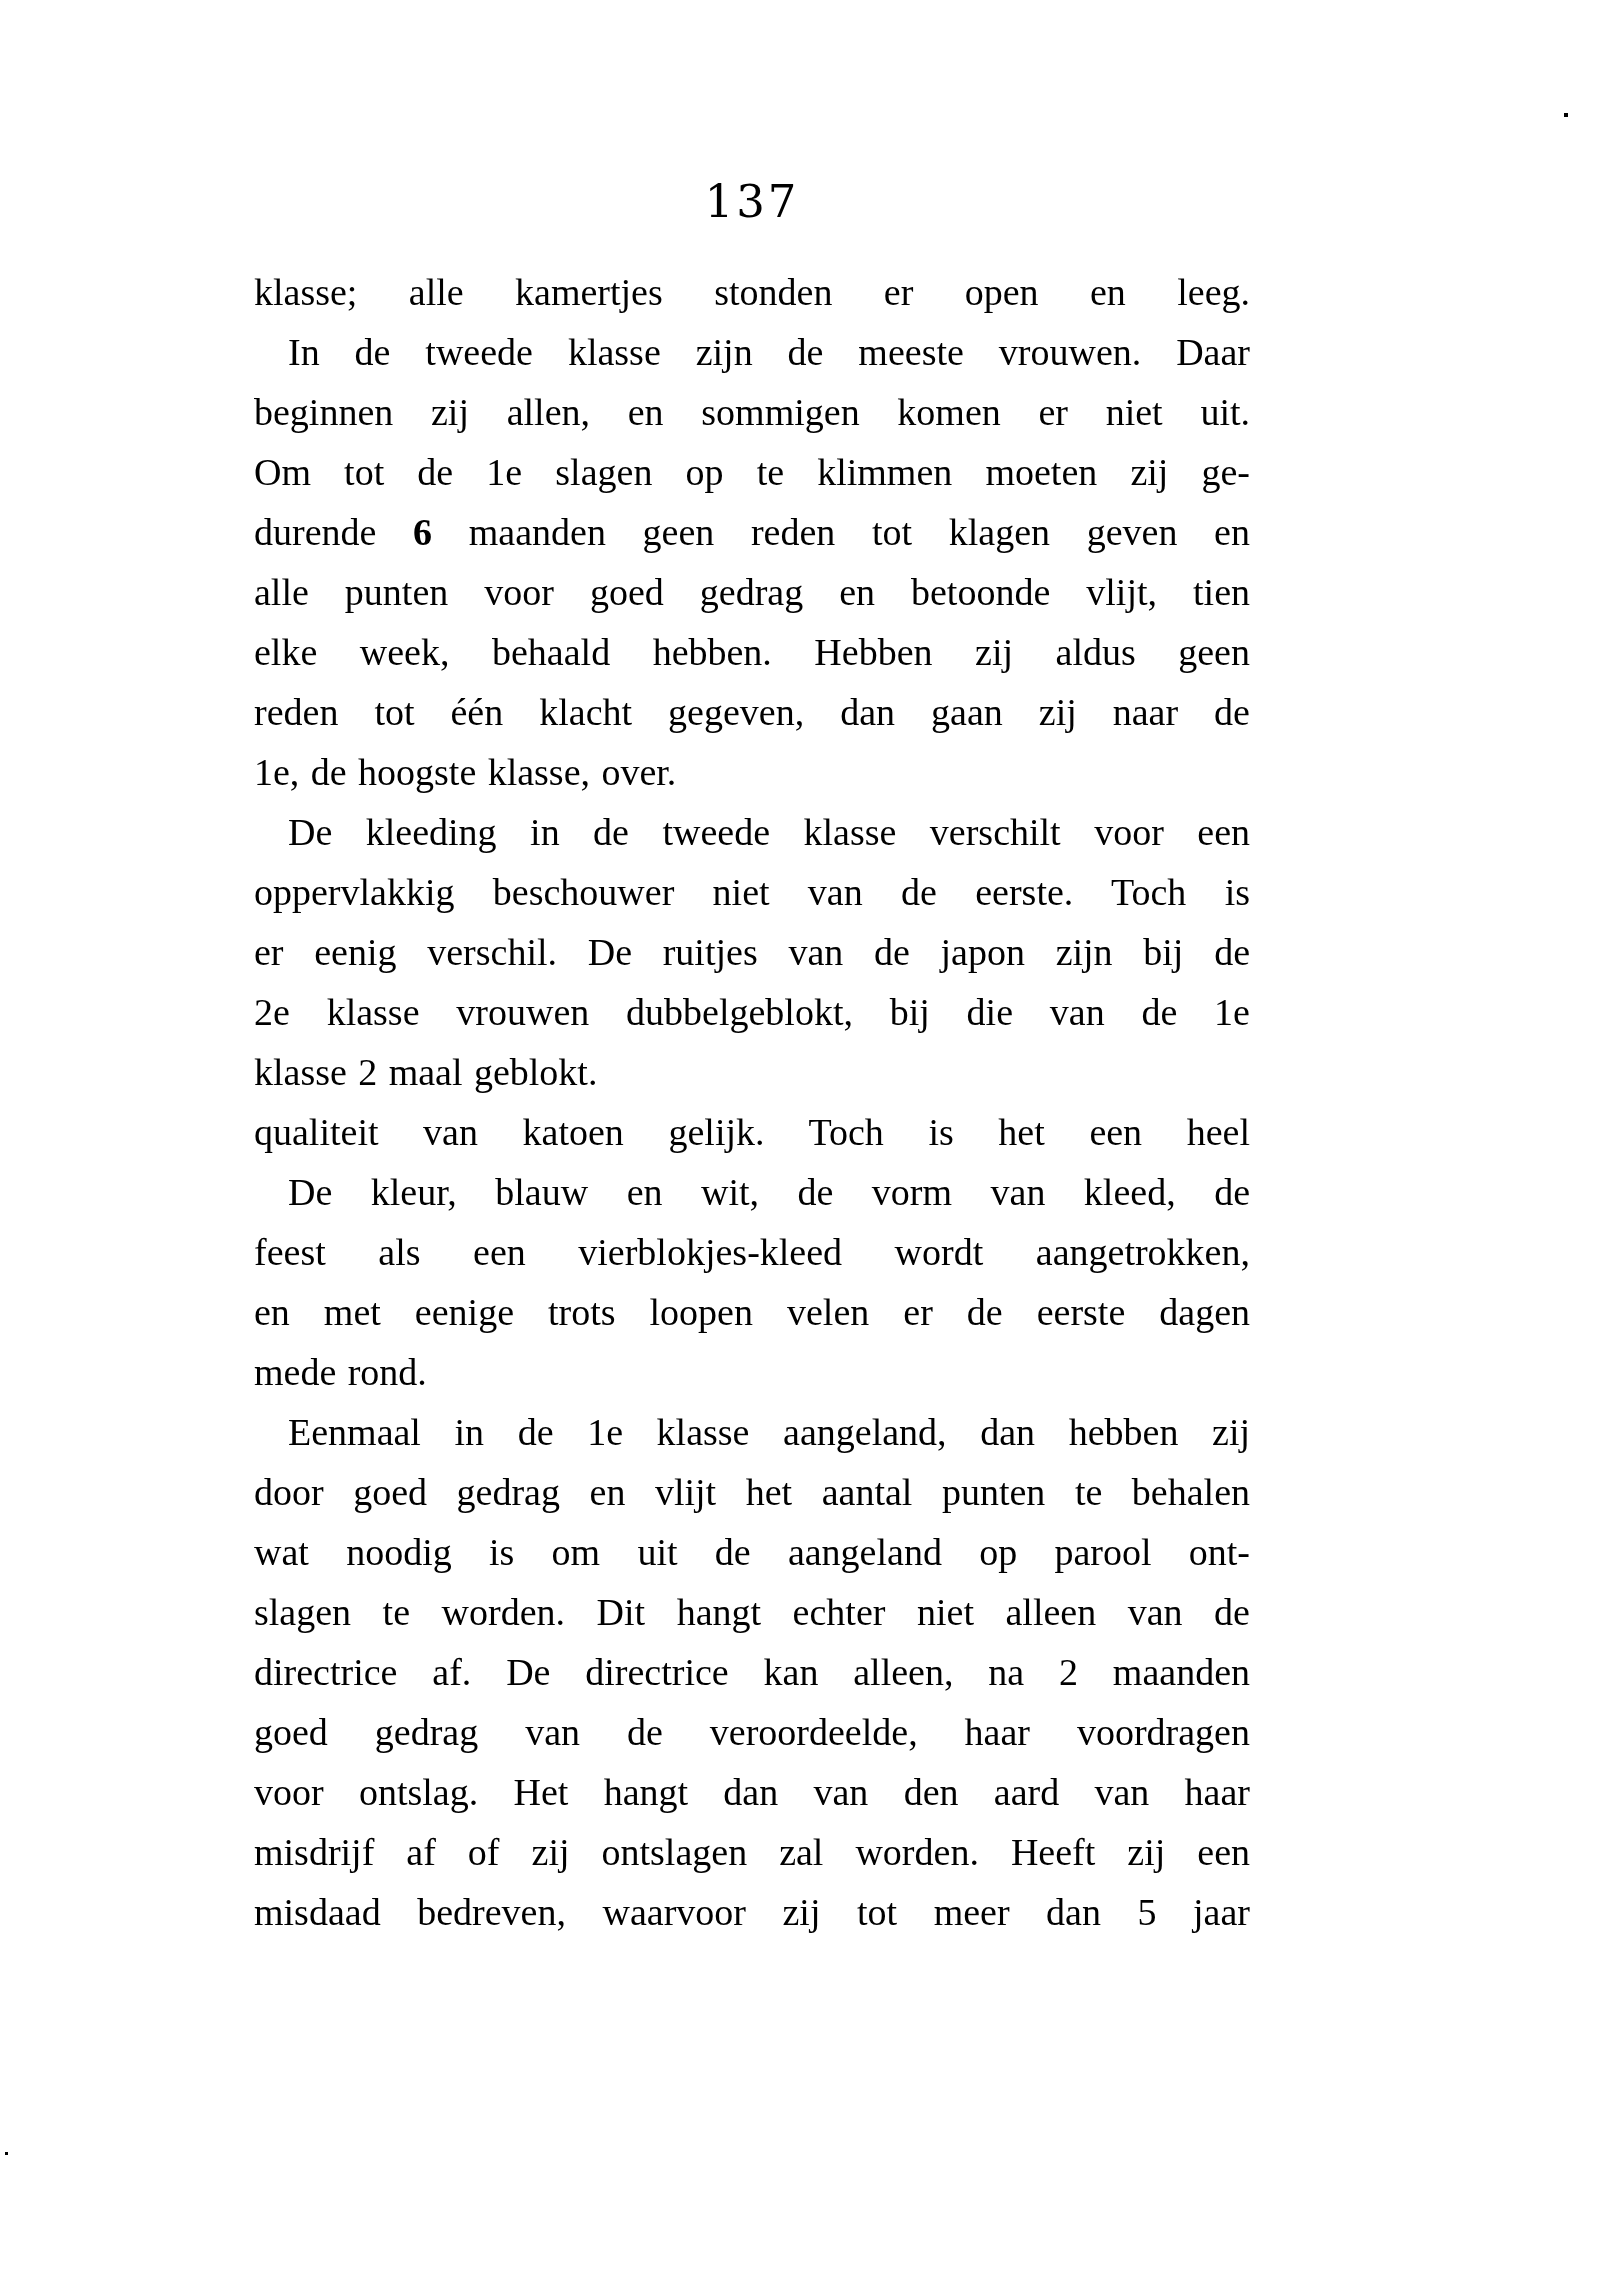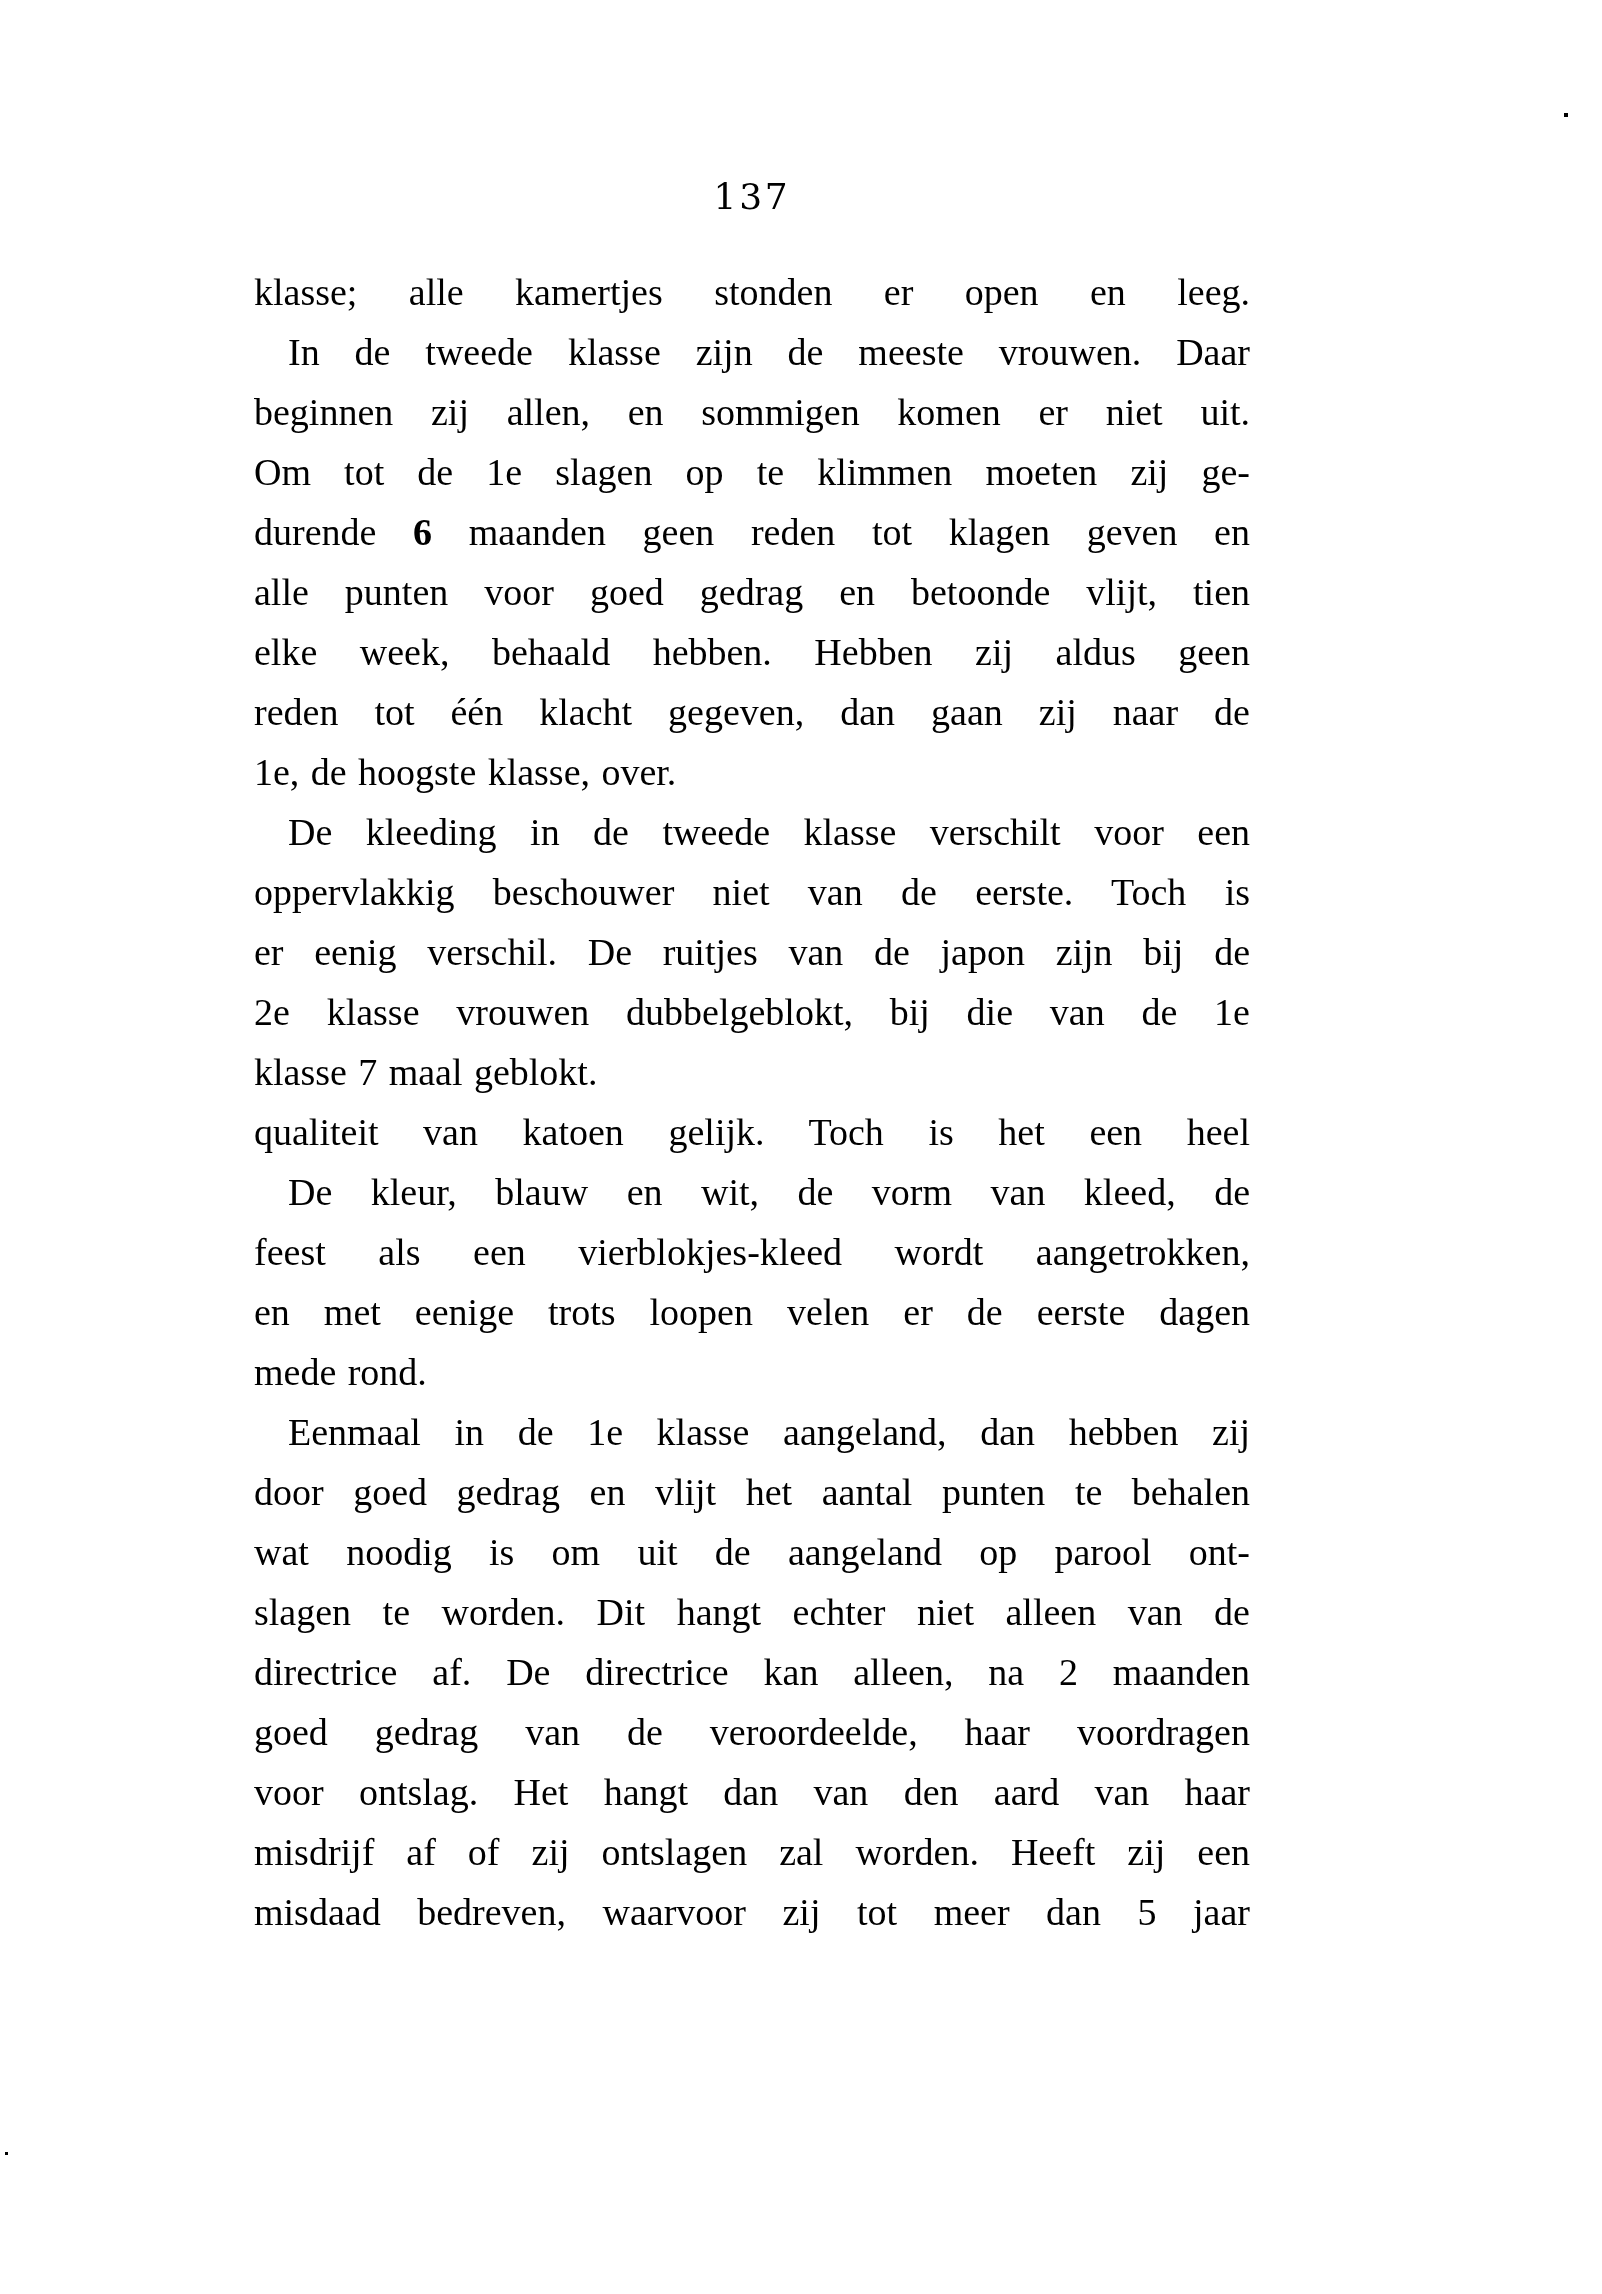--- a/index.html
+++ b/index.html
@@ -14,21 +14,21 @@
   .book-page {
     position: absolute;
     inset: 0;
   }
   .folio {
     position: absolute;
     top: 179px;
     left: 254px;
     width: 996px;
     text-align: center;
-    font-size: 36px;
+    font-size: 45px;
     line-height: 1;
     letter-spacing: 2.8px;
   }
   .text-block {
     position: absolute;
     top: 262px;
     left: 254px;
     width: 996px;
     font-family: Liberation Serif, serif;
   }
@@ -67,21 +67,21 @@
       <div class="line j">Om tot de 1e slagen op te klimmen moeten zij ge-</div>
       <div class="line j">durende <b>6</b> maanden geen reden tot klagen geven en</div>
       <div class="line j">alle punten voor goed gedrag en betoonde vlijt, tien</div>
       <div class="line j">elke week, behaald hebben. Hebben zij aldus geen</div>
       <div class="line j">reden tot één klacht gegeven, dan gaan zij naar de</div>
       <div class="line">1e, de hoogste klasse, over.</div>
       <div class="line j ind">De kleeding in de tweede klasse verschilt voor een</div>
       <div class="line j">oppervlakkig beschouwer niet van de eerste. Toch is</div>
       <div class="line j">er eenig verschil. De ruitjes van de japon zijn bij de</div>
       <div class="line j">2e klasse vrouwen dubbelgeblokt, bij die van de 1e</div>
-      <div class="line">klasse 7 maal geblokt.</div>
+      <div class="line">klasse 2 maal geblokt.</div>
       <div class="line j">qualiteit van katoen gelijk. Toch is het een heel</div>
       <div class="line j ind">De kleur, blauw en wit, de vorm van kleed, de</div>
       <div class="line j">feest als een vierblokjes-kleed wordt aangetrokken,</div>
       <div class="line j">en met eenige trots loopen velen er de eerste dagen</div>
       <div class="line">mede rond.</div>
       <div class="line j ind">Eenmaal in de 1e klasse aangeland, dan hebben zij</div>
       <div class="line j">door goed gedrag en vlijt het aantal punten te behalen</div>
       <div class="line j">wat noodig is om uit de aangeland op parool ont-</div>
       <div class="line j">slagen te worden. Dit hangt echter niet alleen van de</div>
       <div class="line j">directrice af. De directrice kan alleen, na 2 maanden</div>

